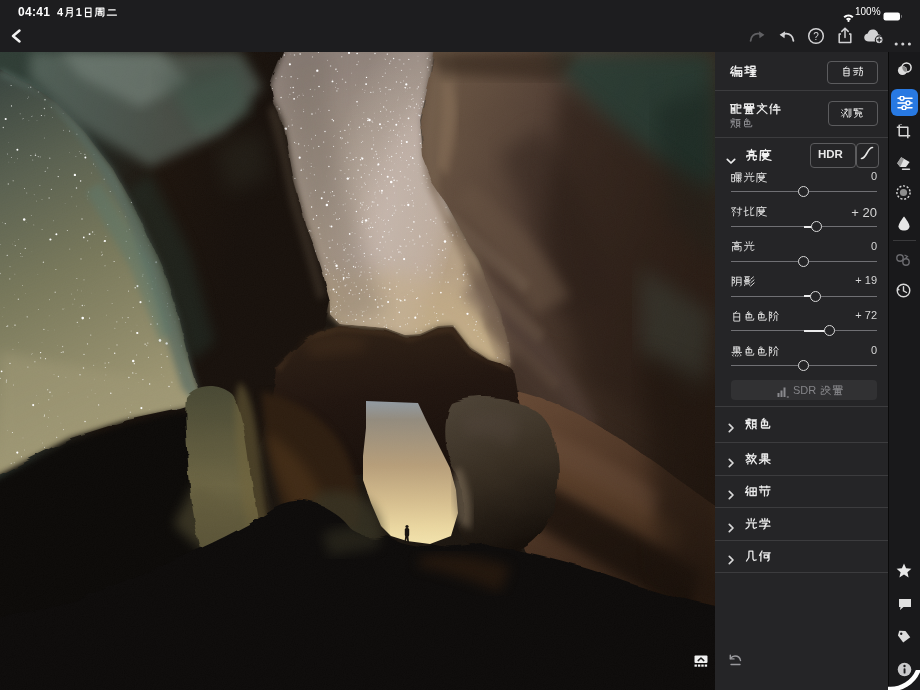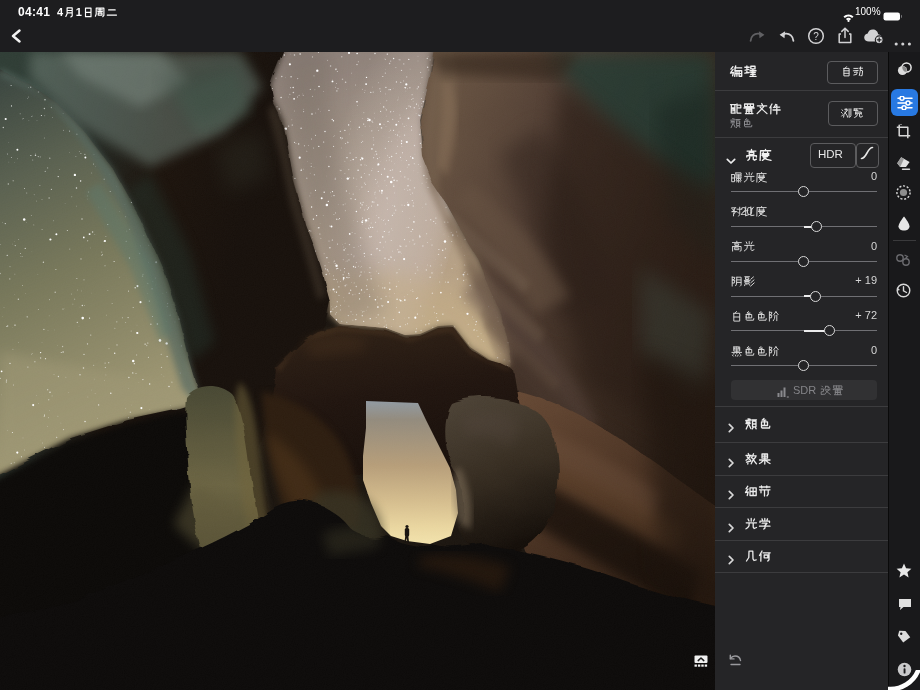--- a/index.html
+++ b/index.html
@@ -1603,21 +1603,21 @@
 <div class="abs" style="left:726px;top:151px"><svg width="10" height="7" viewBox="0 0 10 7" style="">
       <path d="M1.3,1.3 L5,5 L8.7,1.3" fill="none" stroke="#ececec" stroke-width="1.7" stroke-linecap="round" stroke-linejoin="round"></path>
     </svg></div>
 <svg style="position:absolute;left:744px;top:148px;" width="29" height="15" viewBox="0 0 29 15">
     <g transform="translate(1,1)">
       <path d="M6.5,0.5 L6.5,1.8 M2.1,2.1 L10.9,2.1 M4.2,3.4 L8.8,3.4 L8.8,5.5 L4.2,5.5 L4.2,3.4 M1.8,6.8 L11.4,6.8 L11.4,8.1 M1.8,6.8 L1.8,8.1 M4.7,8.1 L4.4,9.9 L2.9,11.2 M8.3,8.1 L8.3,10.4 L9.6,11.2 L11.4,10.1" fill="none" stroke="#f0f0f0" stroke-width="1.36" stroke-linecap="round" stroke-linejoin="round"></path>
       <path d="M20.5,0.5 L20.5,1.6 M15.6,1.8 L25.7,1.8 M15.6,1.8 L15.1,11.4 M18.2,3.1 L18.5,6.2 M22.6,3.1 L22.4,6.2 M17.2,4.7 L23.9,4.7 M16.9,6.2 L23.9,6.2 M17.9,7.8 L22.6,7.5 M21.8,7.5 L17.4,11.4 M18.5,8.1 L21.8,10.4 L26.0,11.4" fill="none" stroke="#f0f0f0" stroke-width="1.36" stroke-linecap="round" stroke-linejoin="round"></path>
     </g>
   </svg>
 <div class="abs" style="left:810px;top:142.5px;width:44px;height:23px;border:1px solid #5c5c5e;border-radius:4px"></div>
-<div class="abs" style="left:818px;top:148px;color:#e8e8e8;font-size:11.5px;font-weight:normal">HDR</div>
+<div class="abs" style="left:818px;top:148px;color:#e8e8e8;font-size:11.5px;font-weight:bold">HDR</div>
 <div class="abs" style="left:856px;top:142.5px;width:21px;height:23px;border:1px solid #5c5c5e;border-radius:4px"></div>
 <div class="abs" style="left:860px;top:146px"><svg width="14" height="14" viewBox="0 0 14 14" style="">
       <path d="M1.5,12.5 C6.5,12.5 7.5,1.5 12.5,1.5" fill="none" stroke="#e8e8e8" stroke-width="1.6" stroke-linecap="round"></path>
     </svg></div>
 <svg style="position:absolute;left:730px;top:170.5px;" width="38" height="13.5" viewBox="0 0 38 13.5">
     <g transform="translate(1,1)">
       <path d="M0.7,2.5 L3.5,2.5 L3.5,9.7 L0.7,9.7 L0.7,2.5 M0.7,6.0 L3.5,6.0 M4.8,0.9 L10.1,0.9 L10.1,2.8 L4.8,2.8 L4.8,0.9 M4.6,3.9 L10.6,3.9 M7.6,2.8 L7.6,6.4 M5.1,5.1 L10.1,5.1 L10.1,6.4 L5.1,6.4 L5.1,5.1 M7.6,6.4 L7.6,10.3 M5.8,7.1 L5.1,8.7 M9.4,7.1 L10.1,8.7 M6.4,8.5 L5.8,9.9 M8.7,8.5 L9.4,9.9" fill="none" stroke="#d6d6d6" stroke-width="0.98" stroke-linecap="round" stroke-linejoin="round"></path>
       <path d="M18.2,0.5 L18.2,3.0 M15.2,0.9 L16.1,2.8 M21.2,0.9 L20.2,2.8 M13.6,4.4 L23.0,4.4 M16.3,4.4 L16.1,7.1 L14.7,9.0 L13.3,9.9 M20.0,4.4 L20.0,8.5 L20.9,9.7 L23.0,8.7" fill="none" stroke="#d6d6d6" stroke-width="0.98" stroke-linecap="round" stroke-linejoin="round"></path>
       <path d="M30.6,0.5 L30.6,1.4 M26.2,1.6 L35.2,1.6 M26.2,1.6 L25.8,10.1 M28.5,2.8 L28.8,5.5 M32.4,2.8 L32.2,5.5 M27.6,4.1 L33.6,4.1 M27.4,5.5 L33.6,5.5 M28.3,6.9 L32.4,6.7 M31.7,6.7 L27.8,10.1 M28.8,7.1 L31.7,9.2 L35.4,10.1" fill="none" stroke="#d6d6d6" stroke-width="0.98" stroke-linecap="round" stroke-linejoin="round"></path>
     </g>
@@ -1625,21 +1625,21 @@
 <div class="abs" style="left:731px;top:170px;width:146px;text-align:right;color:#d6d6d6;font-size:11px">0</div>
 <div class="abs" style="left:731px;top:190.6px;width:146px;height:1.5px;background:#707074"></div>
 <div class="abs" style="left:797.5px;top:185.8px;width:11px;height:11px;border-radius:50%;background:#242426;border:1.6px solid #d8d8d8;box-sizing:border-box"></div>
 <svg style="position:absolute;left:730px;top:205.3px;" width="38" height="13.5" viewBox="0 0 38 13.5">
     <g transform="translate(1,1)">
       <path d="M0.7,1.8 L4.8,1.8 M4.1,1.8 L1.4,6.0 M0.9,2.5 L4.6,6.4 M2.8,6.9 L2.5,9.9 M6.0,3.2 L10.8,3.2 M8.7,1.2 L8.7,8.7 L7.6,10.1 M6.7,6.0 L7.4,7.1" fill="none" stroke="#d6d6d6" stroke-width="0.98" stroke-linecap="round" stroke-linejoin="round"></path>
       <path d="M14.7,0.9 L14.7,9.7 M13.1,5.3 L17.0,4.4 M14.7,9.7 L17.7,8.7 M19.8,0.9 L19.8,6.9 M19.8,6.9 L19.8,9.7 L23.0,9.2 M22.5,1.2 L20.5,3.9" fill="none" stroke="#d6d6d6" stroke-width="0.98" stroke-linecap="round" stroke-linejoin="round"></path>
       <path d="M30.6,0.5 L30.6,1.4 M26.2,1.6 L35.2,1.6 M26.2,1.6 L25.8,10.1 M28.5,2.8 L28.8,5.5 M32.4,2.8 L32.2,5.5 M27.6,4.1 L33.6,4.1 M27.4,5.5 L33.6,5.5 M28.3,6.9 L32.4,6.7 M31.7,6.7 L27.8,10.1 M28.8,7.1 L31.7,9.2 L35.4,10.1" fill="none" stroke="#d6d6d6" stroke-width="0.98" stroke-linecap="round" stroke-linejoin="round"></path>
     </g>
   </svg>
-<div class="abs" style="left:731px;top:204.8px;width:146px;text-align:left;color:#d6d6d6;font-size:11px">+ 20</div>
+<div class="abs" style="left:731px;top:204.8px;width:146px;text-align:right;color:#d6d6d6;font-size:13px">+ 20</div>
 <div class="abs" style="left:731px;top:225.9px;width:146px;height:1.5px;background:#707074"></div>
 <div class="abs" style="left:804px;top:225.7px;width:12px;height:2px;background:#ececec"></div>
 <div class="abs" style="left:810.5px;top:221.2px;width:11px;height:11px;border-radius:50%;background:#242426;border:1.6px solid #d8d8d8;box-sizing:border-box"></div>
 <svg style="position:absolute;left:730px;top:240.1px;" width="26" height="13.5" viewBox="0 0 26 13.5">
     <g transform="translate(1,1)">
       <path d="M5.8,0.2 L5.8,1.4 M1.4,1.6 L10.3,1.6 M3.9,2.8 L7.6,2.8 L7.6,4.4 L3.9,4.4 L3.9,2.8 M1.6,5.5 L10.1,5.5 L10.1,9.7 L9.0,10.1 M1.6,5.5 L1.6,10.1 M3.7,6.9 L7.8,6.9 L7.8,8.7 L3.7,8.7 L3.7,6.9" fill="none" stroke="#d6d6d6" stroke-width="0.98" stroke-linecap="round" stroke-linejoin="round"></path>
       <path d="M18.2,0.5 L18.2,3.0 M15.2,0.9 L16.1,2.8 M21.2,0.9 L20.2,2.8 M13.6,4.4 L23.0,4.4 M16.3,4.4 L16.1,7.1 L14.7,9.0 L13.3,9.9 M20.0,4.4 L20.0,8.5 L20.9,9.7 L23.0,8.7" fill="none" stroke="#d6d6d6" stroke-width="0.98" stroke-linecap="round" stroke-linejoin="round"></path>
     </g>
   </svg>
 <div class="abs" style="left:731px;top:239.6px;width:146px;text-align:right;color:#d6d6d6;font-size:11px">0</div>

